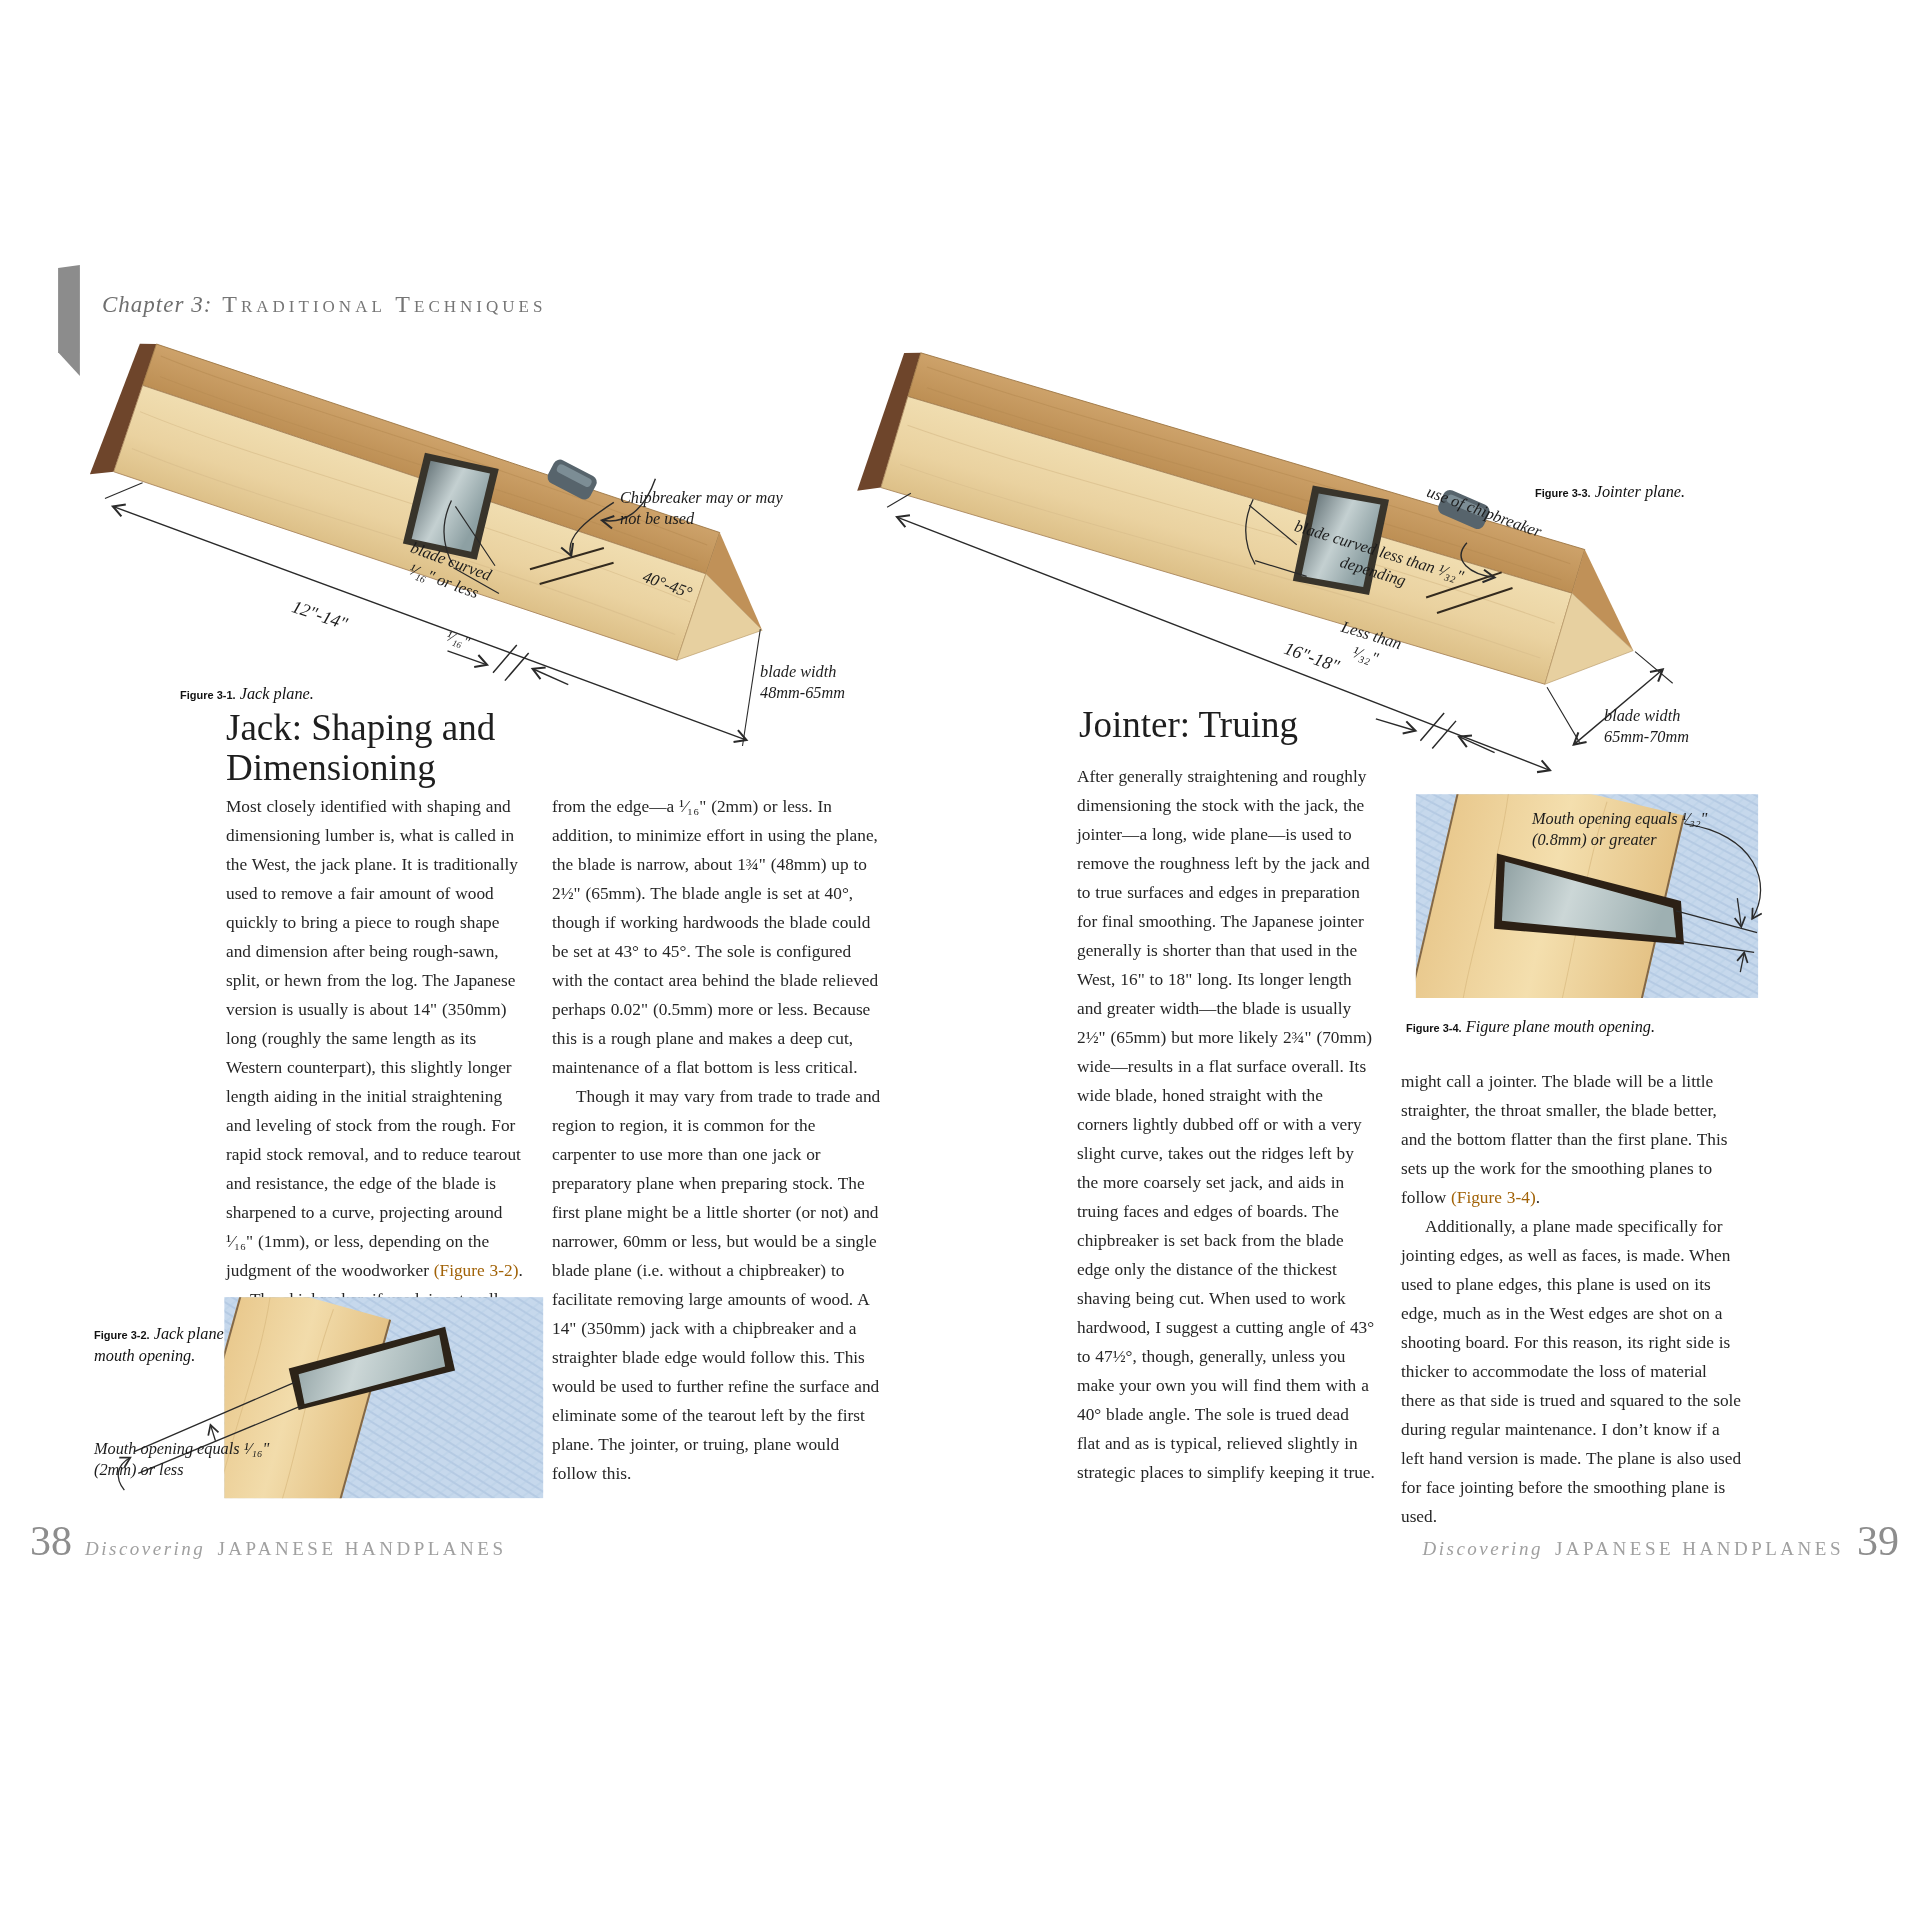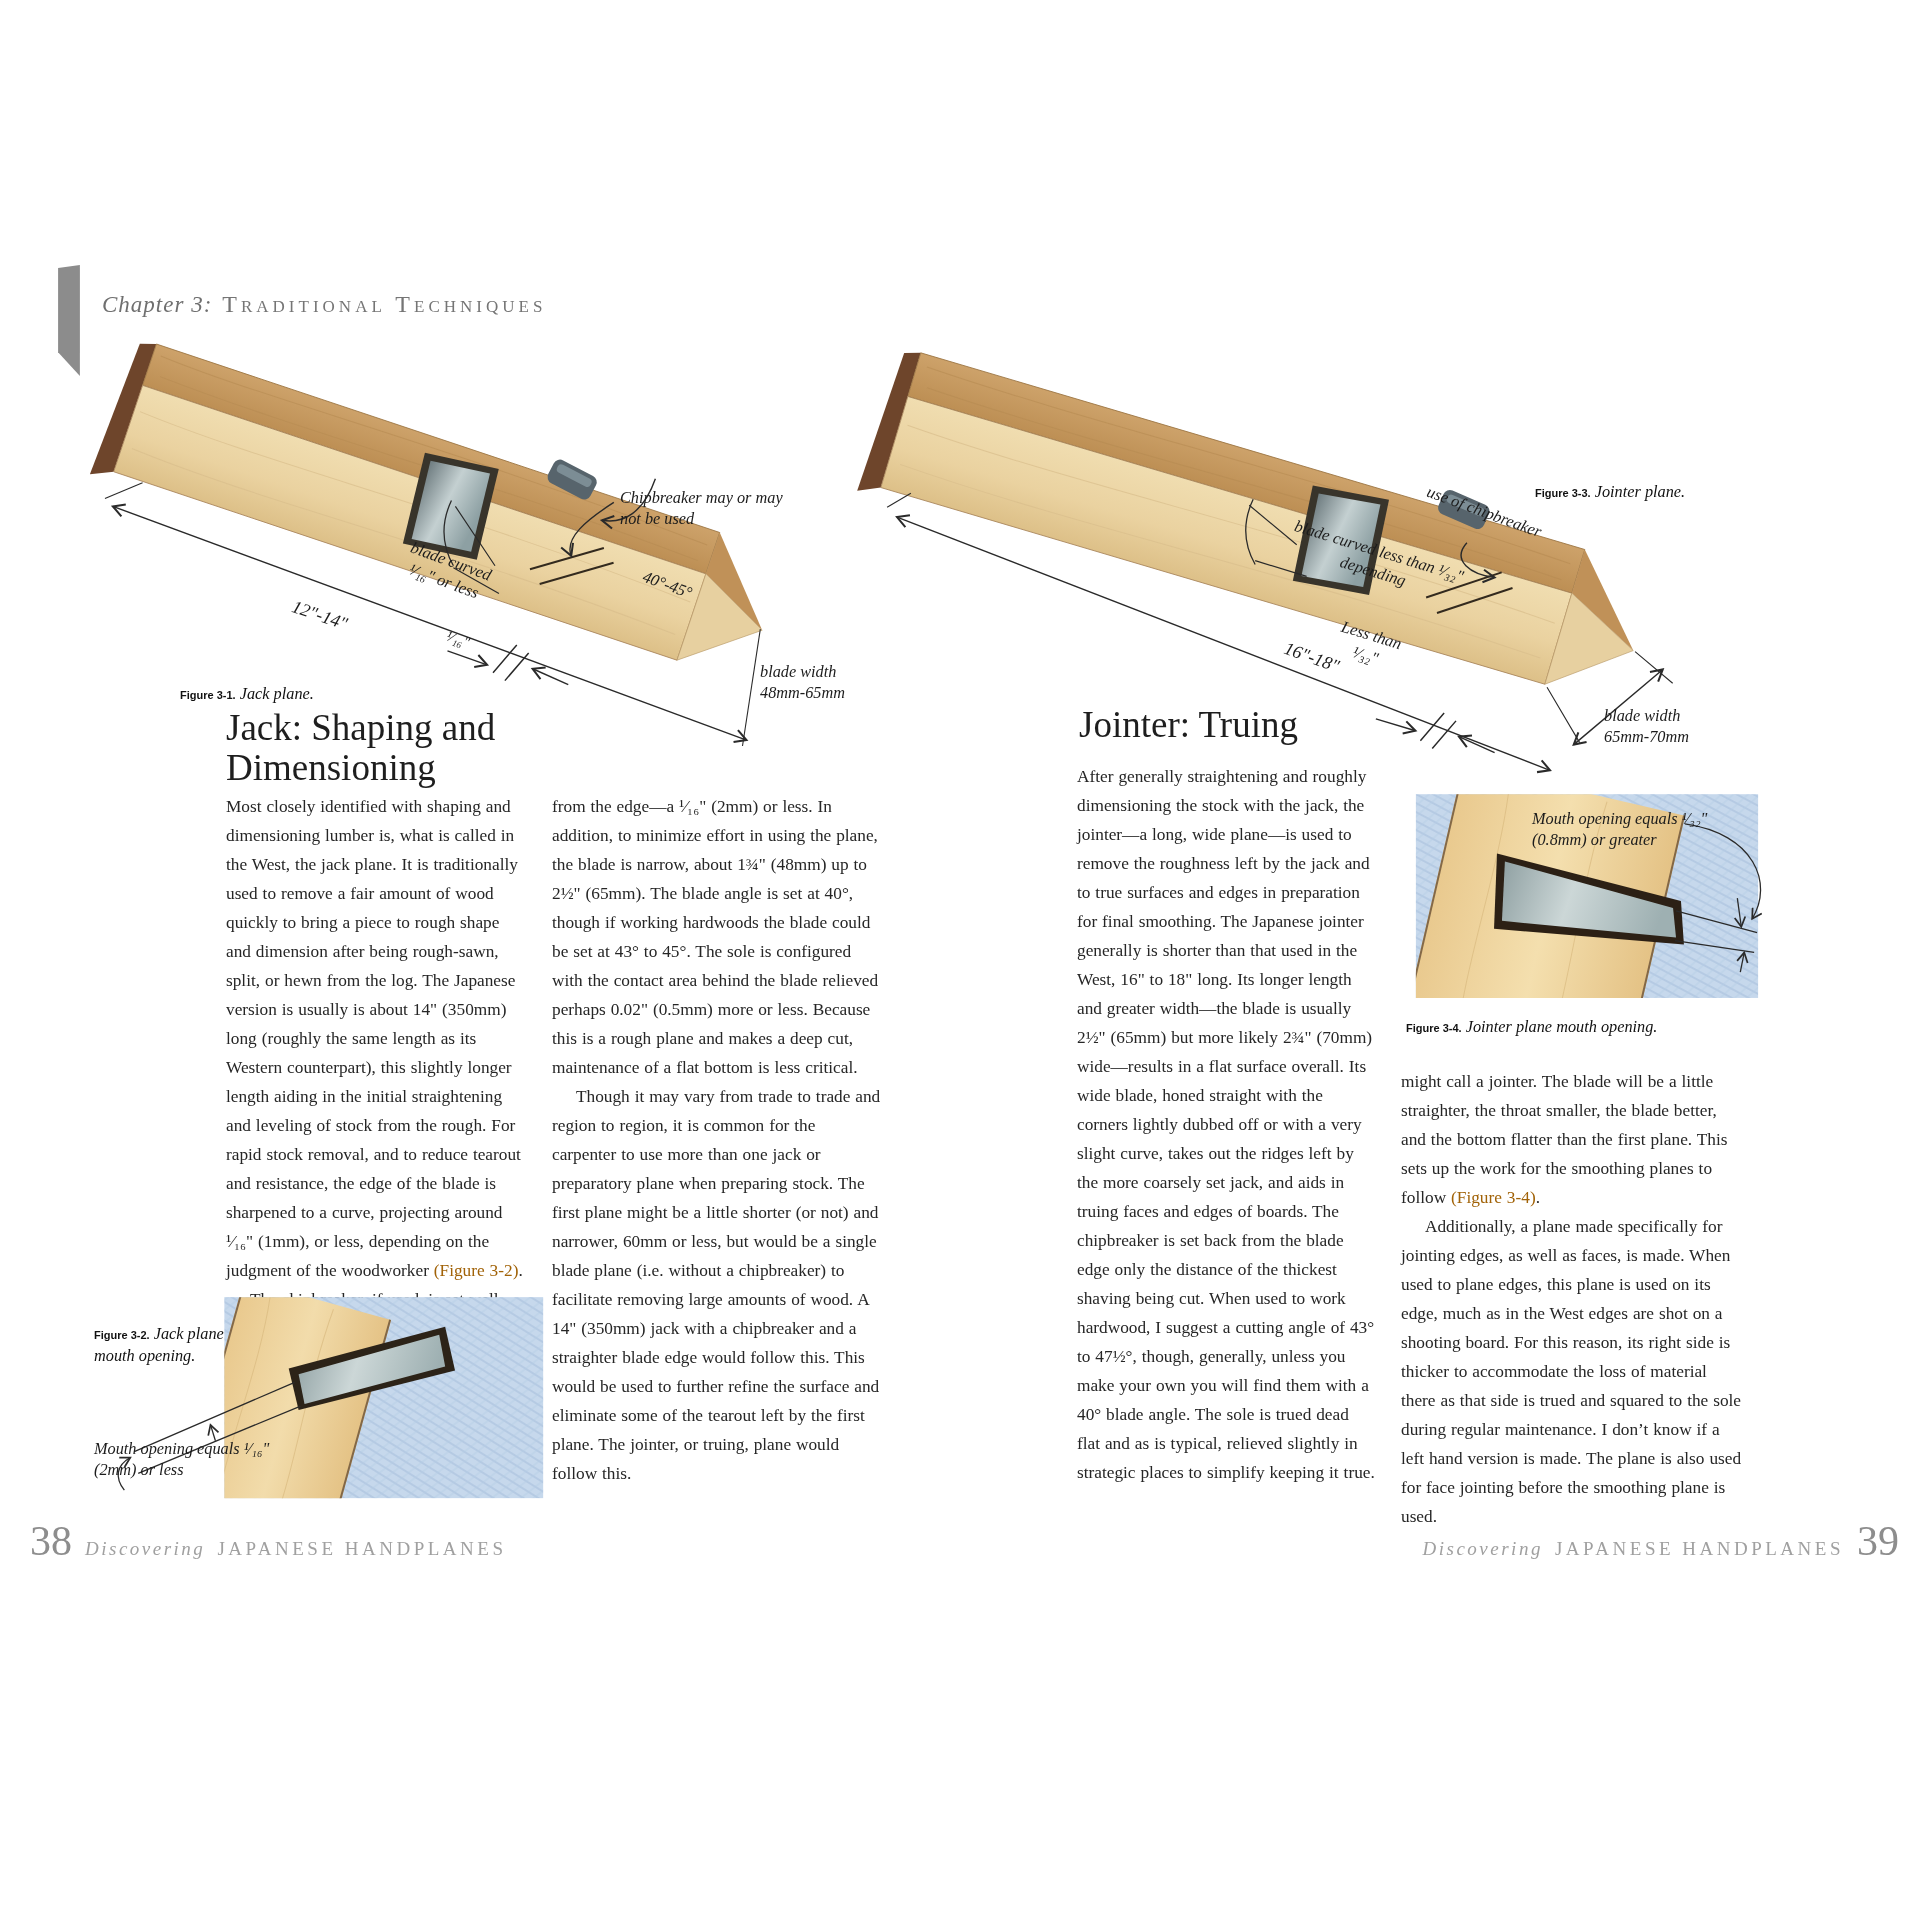--- a/index.html
+++ b/index.html
@@ -298,21 +298,21 @@
         <path d="M273,128 L355,150 M272,158 L352,170"></path>
         <path d="M282,40 C352,50 372,100 350,136" marker-end="url(#ar4)"></path>
         <path d="M335,115 L339,144" marker-end="url(#ar4)"></path>
         <path d="M338,190 L342,170" marker-end="url(#ar4)"></path>
       </g>
     </svg>
   </div>
   <div class="abs fig-label" style="left:1532px;top:808px;width:216px;">Mouth opening equals ¹⁄₃₂" (0.8mm) or greater</div>
   <div class="abs caption" style="left:1406px;top:1016px;white-space:nowrap;">
     <span class="cap-bold">Figure 3-4.</span>
-    <span class="cap-it">Jointer plane mouth opening.</span>
+    <span class="cap-it">Figure plane mouth opening.</span>
   </div>
 
   <div class="abs footer" style="right:28px;top:1517px;">
     <span class="footer-title"><span class="it">Discovering</span><span class="caps">JAPANESE HANDPLANES</span></span>
     <span class="footer-num">39</span>
   </div>
 </div>
 
 
 </body></html>

